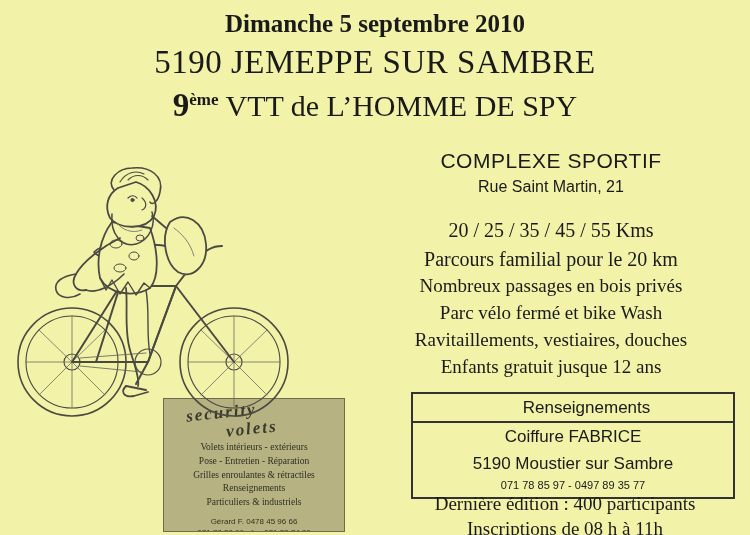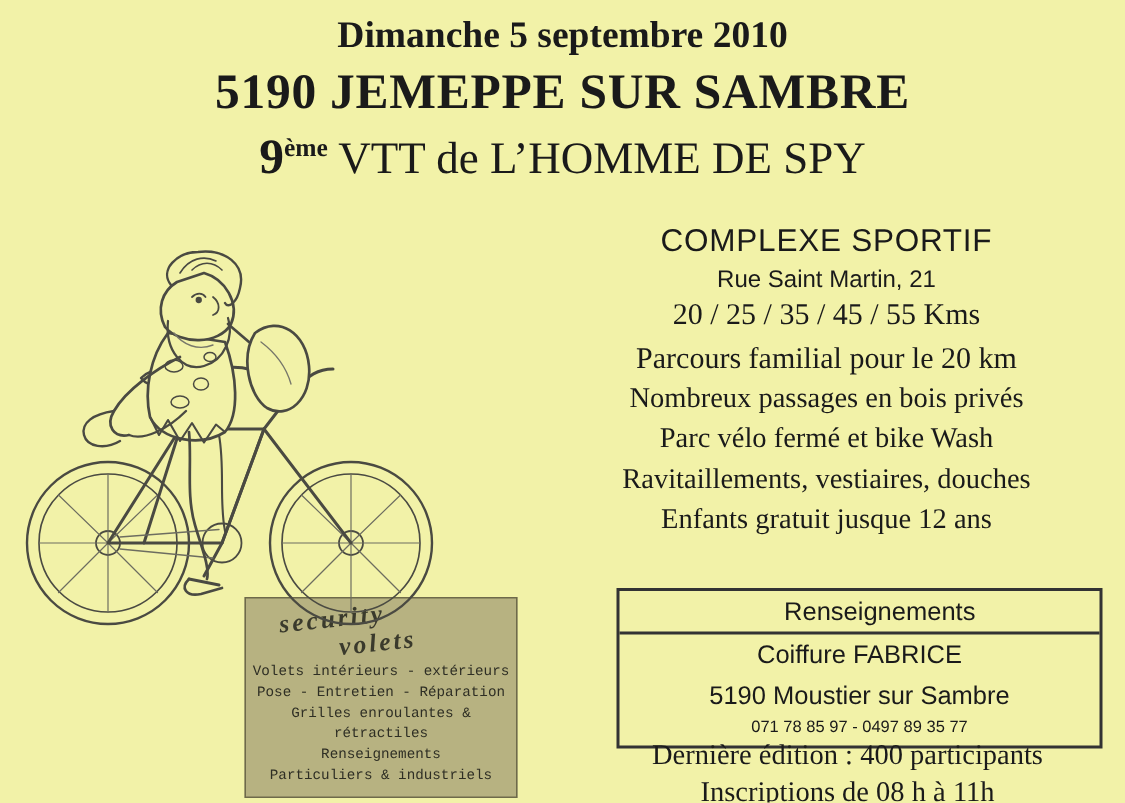--- a/index.html
+++ b/index.html
@@ -31,21 +31,21 @@
     text-align: center;
   }
   .date-line {
     font-size: 25px;
     font-weight: bold;
     letter-spacing: 0px;
     line-height: 1.1;
   }
   .title-line {
     font-size: 33px;
-    font-weight: bold;
+    font-weight: normal;
     letter-spacing: 0.5px;
     line-height: 1.25;
     margin-top: 4px;
     text-align: center;
   }
   .subtitle-line {
     font-size: 30px;
     font-weight: normal;
     line-height: 1.25;
     margin-top: 2px;
@@ -74,20 +74,21 @@
     letter-spacing: 0.5px;
     line-height: 1.2;
   }
   .venue-addr {
     font-family: "Liberation Sans", sans-serif;
     font-size: 16px;
     margin-top: 4px;
     line-height: 1.2;
   }
   .details {
+    margin-top: 20px;
     font-size: 19px;
     line-height: 1.42;
   }
   .details .dist {
     font-size: 20px;
   }
   .details .fam {
     font-size: 20px;
   }
 
@@ -162,21 +163,21 @@
     top: 18px;
     font-family: "Liberation Serif", serif;
     font-style: italic;
     font-weight: bold;
     font-size: 17px;
     letter-spacing: 2px;
     color: #3a3a2c;
     transform: rotate(-6deg);
   }
   .sponsor .svc {
-    font-family: Liberation Mono, monospace;
+    font-family: Liberation Serif, serif;
     font-size: 9.5px;
     line-height: 1.45;
     margin-top: 4px;
     color: #2e2e24;
   }
   .sponsor .contact {
     font-family: "Liberation Sans", sans-serif;
     font-size: 8px;
     line-height: 1.45;
     margin-top: 6px;

